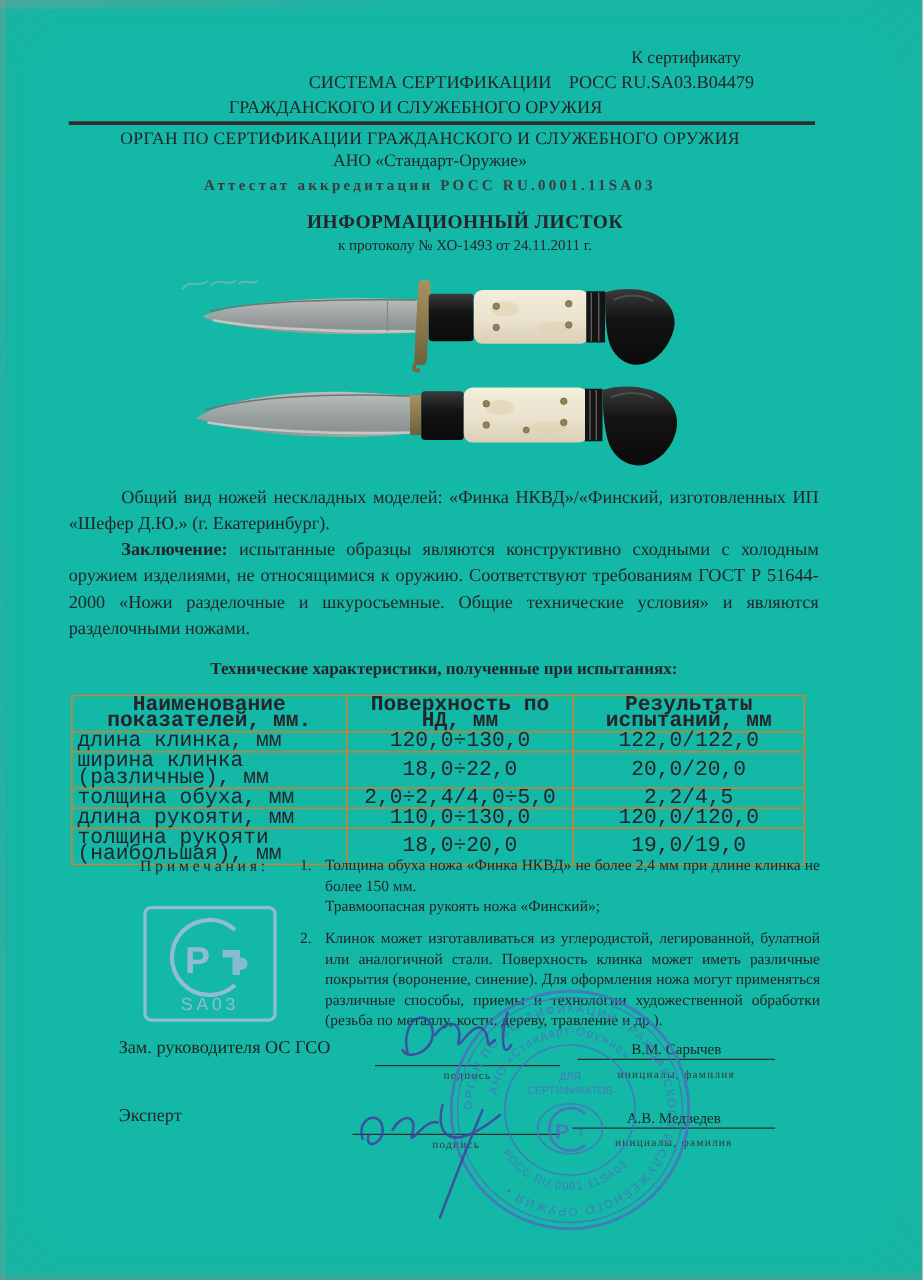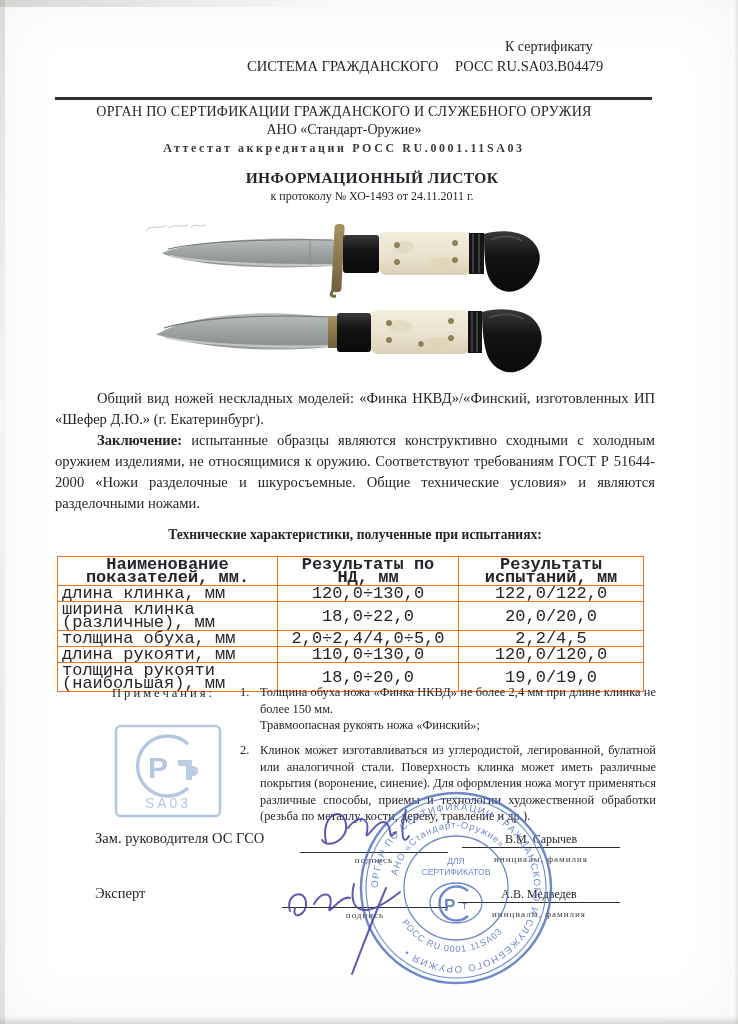--- a/index.html
+++ b/index.html
@@ -1,16 +1,16 @@
 <!DOCTYPE html>
 <html><head>
 <meta charset="utf-8">
 <style>
   html,body{margin:0;padding:0;background:#e9e9e7;}
-  .page{position:relative;width:738px;height:1024px;background:#ffffff;overflow:hidden;
+  .page{position:relative;width:738px;height:1024px;background:#14b8a6;overflow:hidden;
         font-family:"Liberation Serif","DejaVu Serif",serif;color:#24242a;
         box-shadow:inset 0 0 60px rgba(120,120,110,.08);}
   .abs{position:absolute;}
   .hdr-certref{top:39px;left:505px;font-size:14px;}
   .hdr-sys1{top:58px;left:247px;font-size:14.5px;}
   .hdr-certnum{top:58px;left:455px;font-size:14.5px;}
   .hdr-sys2{top:78px;left:183px;font-size:14.5px;}
   .hdr-rule{top:97px;left:55px;width:597px;height:3px;background:#2e2e30;}
   .org-block{top:104px;left:42px;width:604px;text-align:center;}
   .org1{font-size:14px;letter-spacing:.3px;}
@@ -57,22 +57,23 @@
 <body>
 
 <div class="page">
 
   <div class="abs edge-top"></div>
   <div class="abs edge-left"></div>
   <div class="abs edge-bottom"></div>
   <div class="abs edge-right"></div>
 
   <div class="abs hdr-certref">К сертификату</div>
-  <div class="abs hdr-sys1">СИСТЕМА ГРАЖДАНСКОГО</div>
+  <div class="abs hdr-sys1">СИСТЕМА СЕРТИФИКАЦИИ</div>
   <div class="abs hdr-certnum">РОСС RU.SA03.B04479</div>
+  <div class="abs hdr-sys2">ГРАЖДАНСКОГО И СЛУЖЕБНОГО ОРУЖИЯ</div>
   <div class="abs hdr-rule"></div>
   <div class="abs org-block">
     <div class="org1">ОРГАН ПО СЕРТИФИКАЦИИ ГРАЖДАНСКОГО И СЛУЖЕБНОГО ОРУЖИЯ</div>
     <div class="org2">АНО «Стандарт-Оружие»</div>
     <div class="accr">Аттестат аккредитации РОСС RU.0001.11SA03</div>
   </div>
 
   <div class="abs title-block">
     <div class="title-main">ИНФОРМАЦИОННЫЙ ЛИСТОК</div>
     <div class="title-sub">к протоколу № ХО-1493 от 24.11.2011 г.</div>
@@ -162,21 +163,21 @@
   <div class="abs tbl-title">Технические характеристики, полученные при испытаниях:</div>
   <table class="spec">
     <colgroup>
         <col style="width:220px">
         <col style="width:181px">
         <col style="width:185px">
       </colgroup>
     <tbody>
         <tr>
       <th>Наименование показателей, мм.</th>
-      <th>Результаты по НД, мм</th>
+      <th>Поверхность по НД, мм</th>
       <th>Результаты испытаний, мм</th>
     </tr>
     <tr>
       <td>длина клинка, мм</td>
       <td class="c">120,0÷130,0</td>
       <td class="c">122,0/122,0</td>
     </tr>
     <tr>
       <td>ширина клинка (различные), мм</td>
       <td class="c">18,0÷22,0</td>

